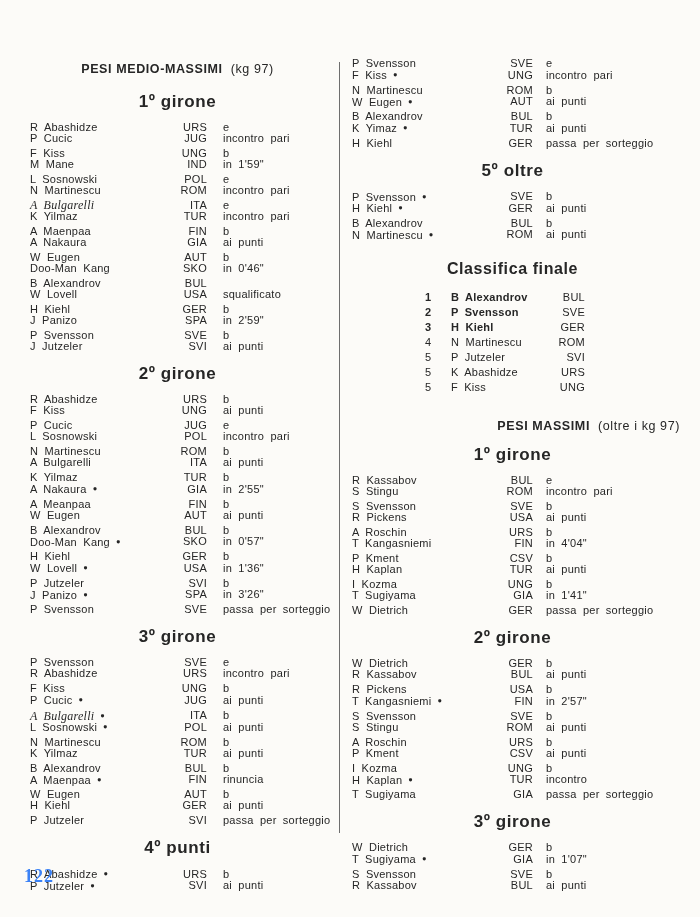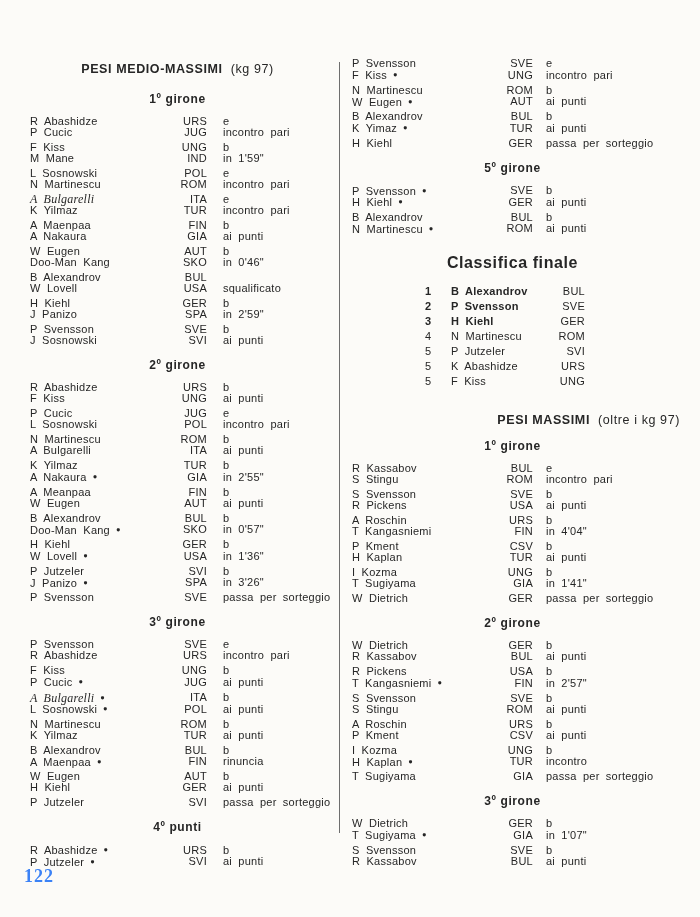--- a/index.html
+++ b/index.html
@@ -11,21 +11,21 @@
   .divider{position:absolute;left:339px;top:62px;width:1px;height:771px;background:#6e6e6e;}
   .col{position:absolute;top:0;box-sizing:border-box;}
   .col.left{left:20px;width:315px;padding-top:62px;--pl:10px;--nmw:137px;--rsm:16px;}
   .col.right{left:345px;width:335px;padding-top:58px;--pl:7px;--nmw:141px;--rsm:13px;}
 
   .wtitle{text-align:center;font-size:12.5px;letter-spacing:0.6px;white-space:nowrap;}
   .wtitle .tmain{font-weight:bold;}
   .wtitle .tdetail{font-weight:normal;margin-left:4px;}
   .wtitle.massimi{margin-top:24px;text-align:right;}
 
-  .ghead{text-align:center;font-weight:bold;font-size:12px;letter-spacing:0.6px;
+  .ghead{text-align:center;font-weight:bold;font-size:17px;letter-spacing:0.6px;
          margin-top:12px;margin-bottom:10px;}
   .col.left .round:first-child .ghead{margin-top:16px;}
 
   .match{margin-bottom:4px;}
   .mrow{display:flex;font-size:11px;line-height:11px;letter-spacing:0.25px;white-space:nowrap;align-items:baseline;}
   .nm{flex:0 0 var(--nmw);padding-left:var(--pl);word-spacing:3px;overflow:visible;}
   .nm.it{font-family:"Liberation Serif",serif;font-style:italic;font-size:12px;}
   .cc{flex:0 0 40px;text-align:right;}
   .rs{margin-left:var(--rsm);word-spacing:3px;}
   .dot{font-size:7.5px;margin-left:6px;vertical-align:1.5px;letter-spacing:0;}
@@ -152,21 +152,21 @@
                 <span class="rs">in 2'59"</span>
               </div>
             </div>
             <div class="match">
               <div class="mrow">
                 <span class="nm">P Svensson</span>
                 <span class="cc">SVE</span>
                 <span class="rs">b</span>
               </div>
               <div class="mrow">
-                <span class="nm">J Sosnowski</span>
+                <span class="nm">J Jutzeler</span>
                 <span class="cc">SVI</span>
                 <span class="rs">ai punti</span>
               </div>
             </div>
           </div>
         </div>
         <div class="round">
           <div class="ghead">2º girone</div>
           <div class="matches">
             <div class="match">
@@ -419,21 +419,21 @@
         <div class="match">
           <div class="mrow">
             <span class="nm">H Kiehl</span>
             <span class="cc">GER</span>
             <span class="rs">passa per sorteggio</span>
           </div>
         </div>
       </div>
     <div>
         <div class="round">
-          <div class="ghead">5º girone</div>
+          <div class="ghead">5º oltre</div>
           <div class="matches">
             <div class="match">
               <div class="mrow">
                 <span class="nm">P Svensson<span class="dot">●</span></span>
                 <span class="cc">SVE</span>
                 <span class="rs">b</span>
               </div>
               <div class="mrow">
                 <span class="nm">H Kiehl<span class="dot">●</span></span>
                 <span class="cc">GER</span>

